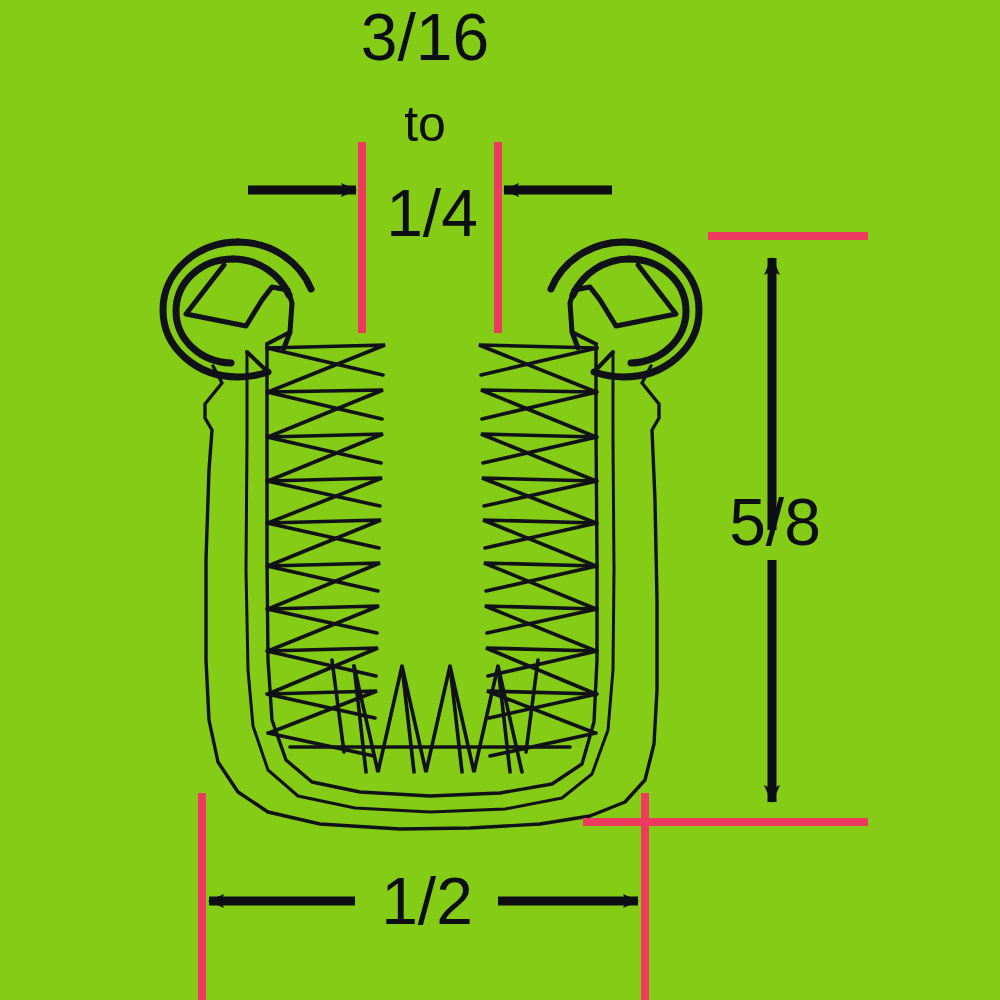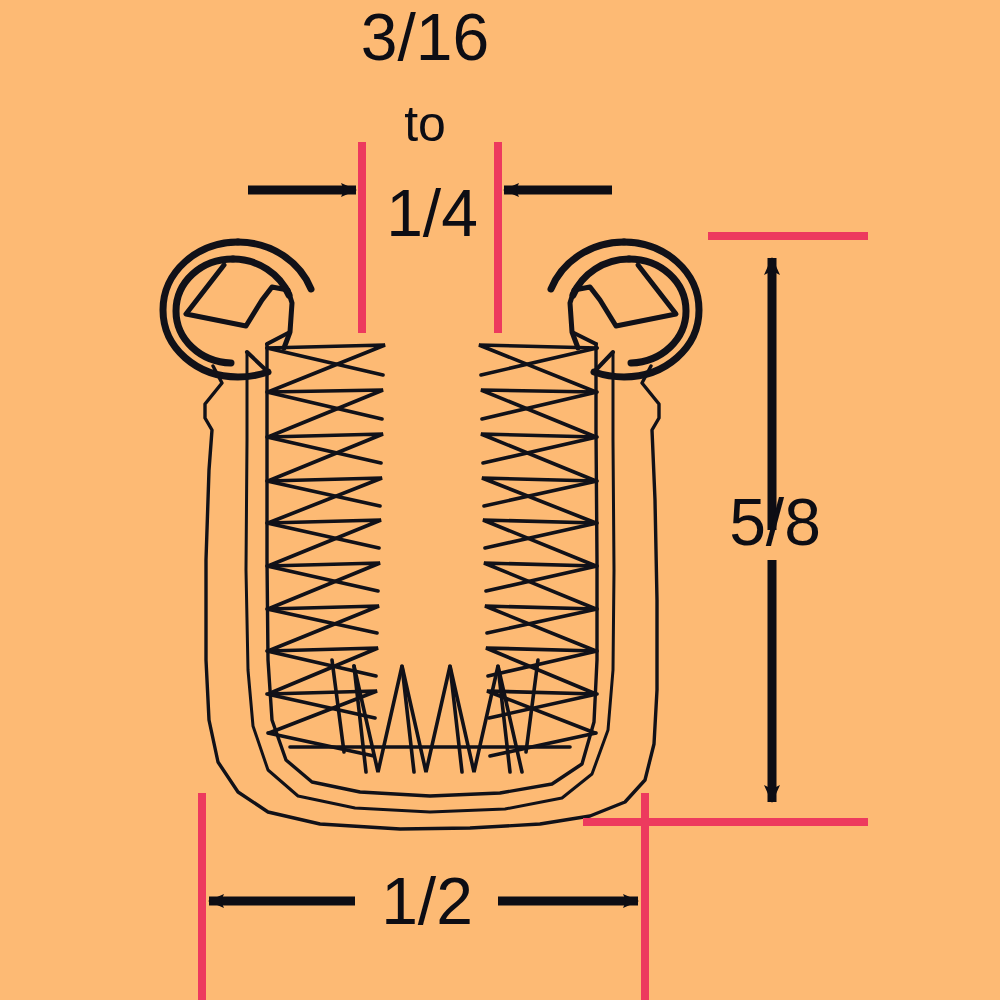--- a/index.html
+++ b/index.html
@@ -8,21 +8,21 @@
     padding: 0;
     background: #ffffff;
   }
   body {
     font-family: "Liberation Sans", sans-serif;
   }
   #stage {
     position: relative;
     width: 1000px;
     height: 1000px;
-    background: #fdba74;
+    background: #84cc16;
     overflow: hidden;
   }
   #stage svg {
     position: absolute;
     top: 0;
     left: 0;
     display: block;
   }
   .dim-text {
     font-family: "Liberation Sans", sans-serif;

